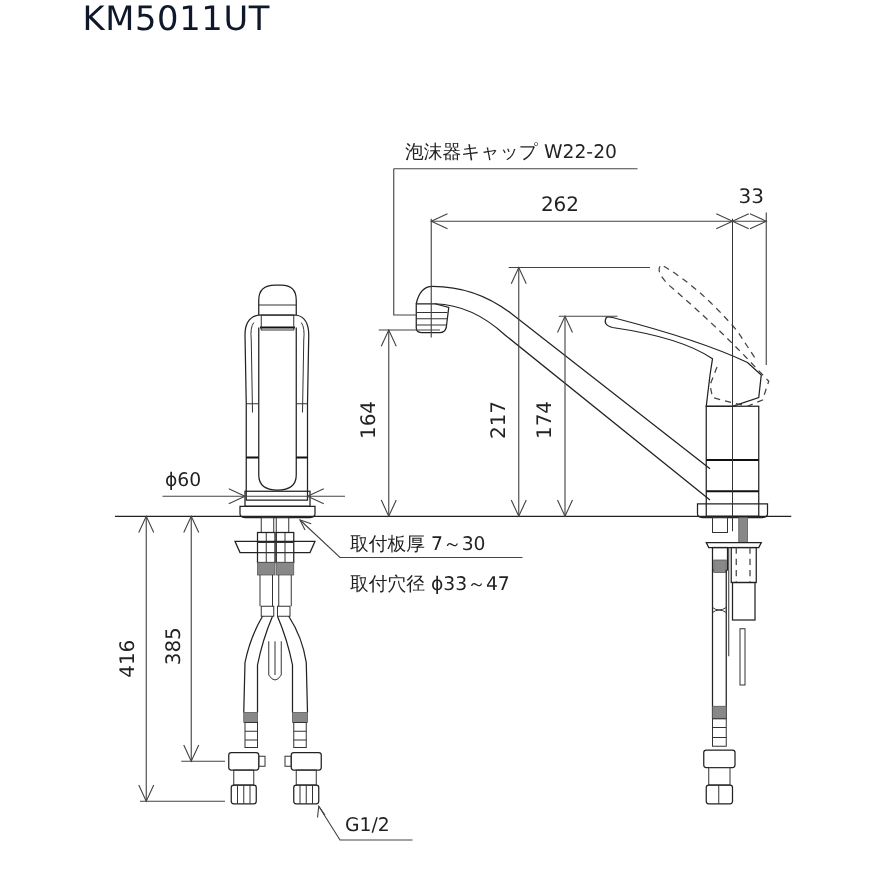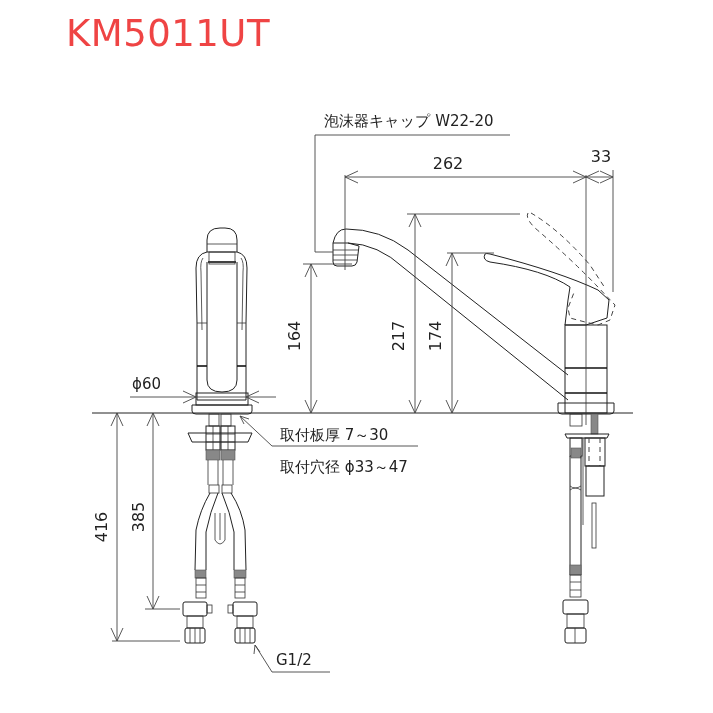--- a/index.html
+++ b/index.html
@@ -1,17 +1,17 @@
 <!DOCTYPE html>
 <html><head>
   <meta charset="utf-8">
   <style>
     html, body { margin: 0; padding: 0; background: #ffffff; }
     body { width: 713px; height: 713px; position: relative; overflow: hidden; font-family: "DejaVu Sans", sans-serif; }
-    .title { position: absolute; left: 66px; top: 12px; font-size: 37px; color: #ef4444; letter-spacing: 0.5px; font-family: "DejaVu Sans", sans-serif; }
+    .title { position: absolute; left: 66px; top: 0; font-size: 27px; color: #0f172a; letter-spacing: 0.5px; font-family: "DejaVu Sans", sans-serif; }
     svg { position: absolute; left: 0; top: 0; }
     .lbl { font-family: "DejaVu Sans", sans-serif; fill: #222; }
     .ln { stroke: #222; stroke-width: 1; fill: none; }
     .thin { stroke: #333; stroke-width: 0.8; fill: none; }
     .dim { stroke: #444; stroke-width: 0.9; fill: none; }
     .bold { stroke: #111; stroke-width: 1.6; fill: none; }
     .dash { stroke: #444; stroke-width: 1; fill: none; stroke-dasharray: 5 4; }
     .hatch { stroke: #555; stroke-width: 0.6; fill: #888; }
   </style>
 </head>

